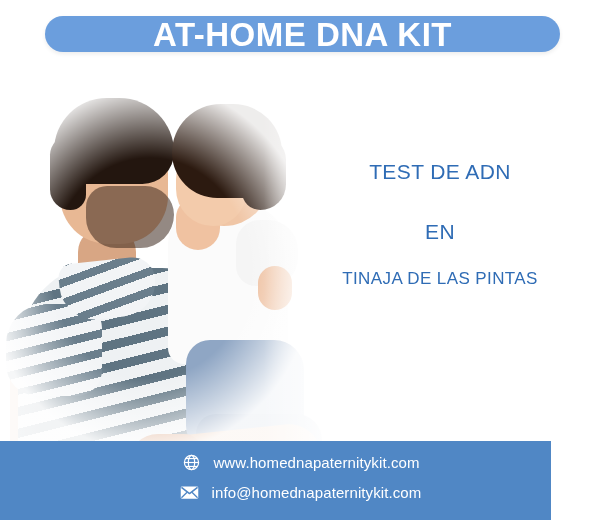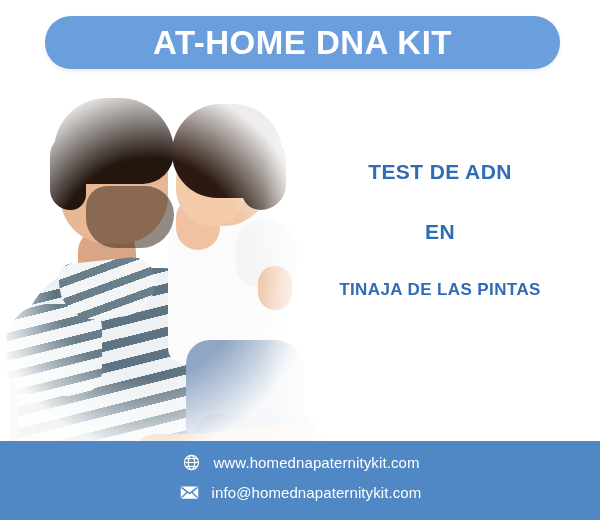--- a/index.html
+++ b/index.html
@@ -17,21 +17,21 @@
     background: #ffffff;
     overflow: hidden;
   }
 
   
   .header-banner {
     position: absolute;
     left: 45px;
     top: 16px;
     width: 515px;
-    height: 53px;
+    height: 36px;
     background: #6b9edd;
     border-radius: 26px;
     display: flex;
     align-items: center;
     justify-content: center;
     box-shadow: 0 2px 4px rgba(0,0,0,0.08);
   }
   .header-title {
     color: #ffffff;
     font-size: 33px;
@@ -44,27 +44,27 @@
   
   .headline-block {
     position: absolute;
     left: 290px;
     top: 160px;
     width: 300px;
     text-align: center;
   }
   .headline-line {
     color: #2f6cb5;
-    font-weight: bold;
+    font-weight: normal;
     font-size: 21px;
     letter-spacing: 0.4px;
     white-space: nowrap;
   }
   .headline-line.l1 { margin-bottom: 36px; }
-  .headline-line.l2 { margin-bottom: 36px; }
+  .headline-line.l2 { margin-bottom: 25px; }
   .headline-line.l3 { font-size: 17px; }
 
   
   .photo {
     position: absolute;
     left: 0px;
     top: 78px;
     width: 330px;
     height: 420px;
   }
@@ -283,21 +283,21 @@
       radial-gradient(ellipse 180px 200px at 150px 190px, rgba(255,255,255,0) 55%, rgba(255,255,255,0.92) 92%),
       linear-gradient(to right, rgba(255,255,255,0.35) 0%, rgba(255,255,255,0) 12%, rgba(255,255,255,0) 80%, rgba(255,255,255,0.9) 100%);
     pointer-events: none;
   }
 
   
   .footer {
     position: absolute;
     left: 0;
     top: 441px;
-    width: 600px;
+    width: 551px;
     height: 79px;
     background: #5087c5;
   }
   .footer-notch {
     position: absolute;
     left: 0;
     top: 0;
     width: 252px;
     height: 14px;
     background: #5087c5;

